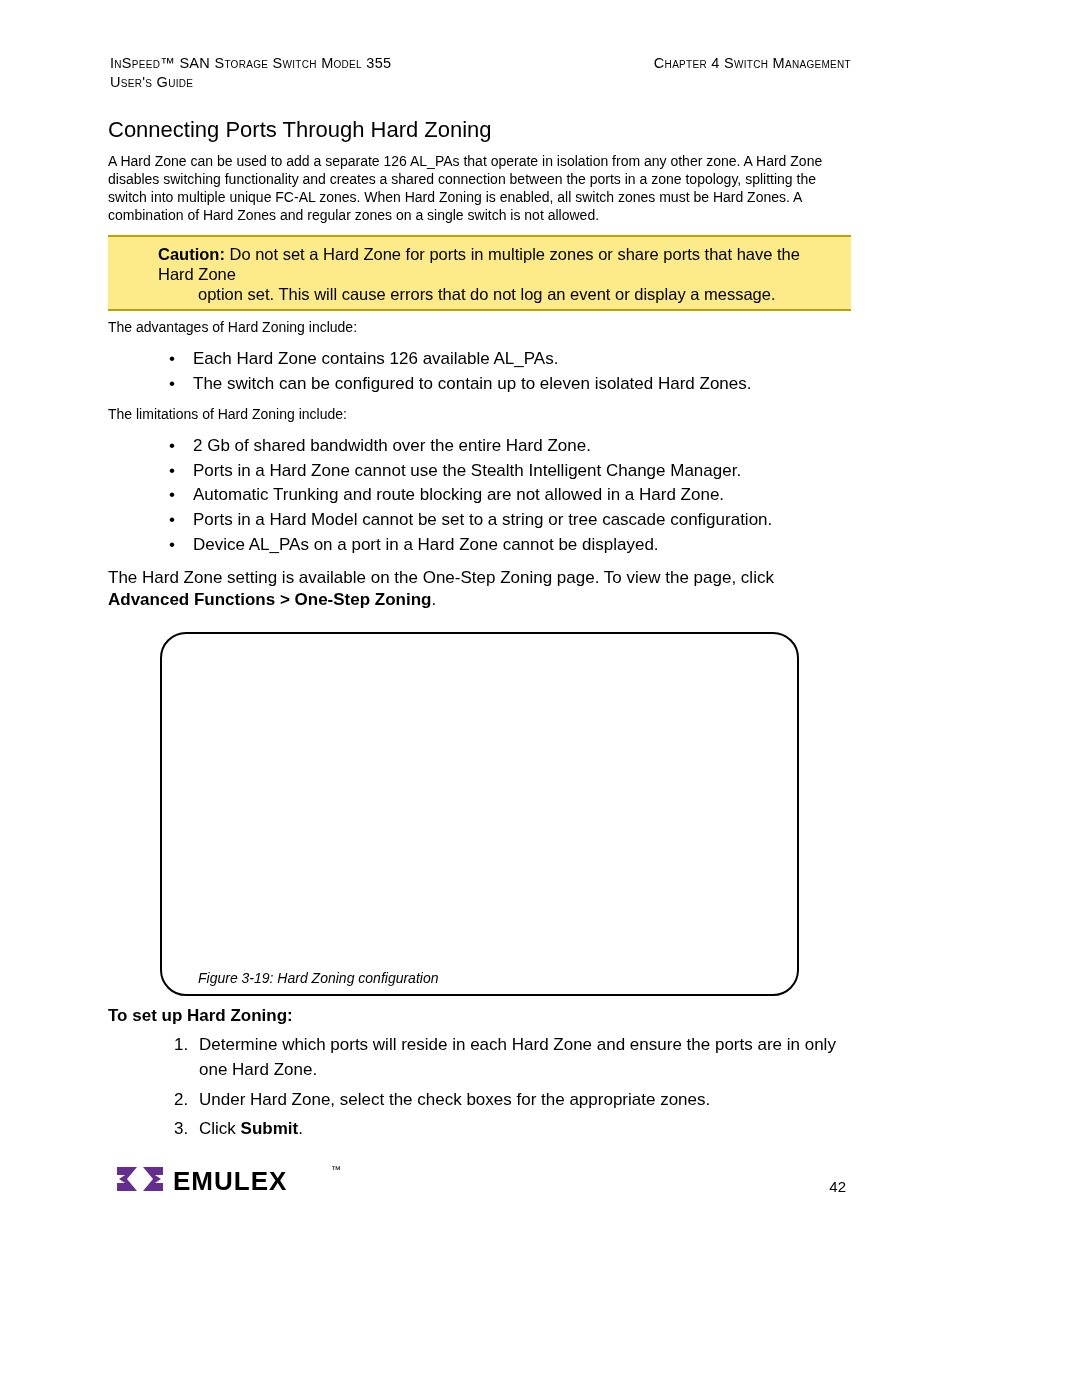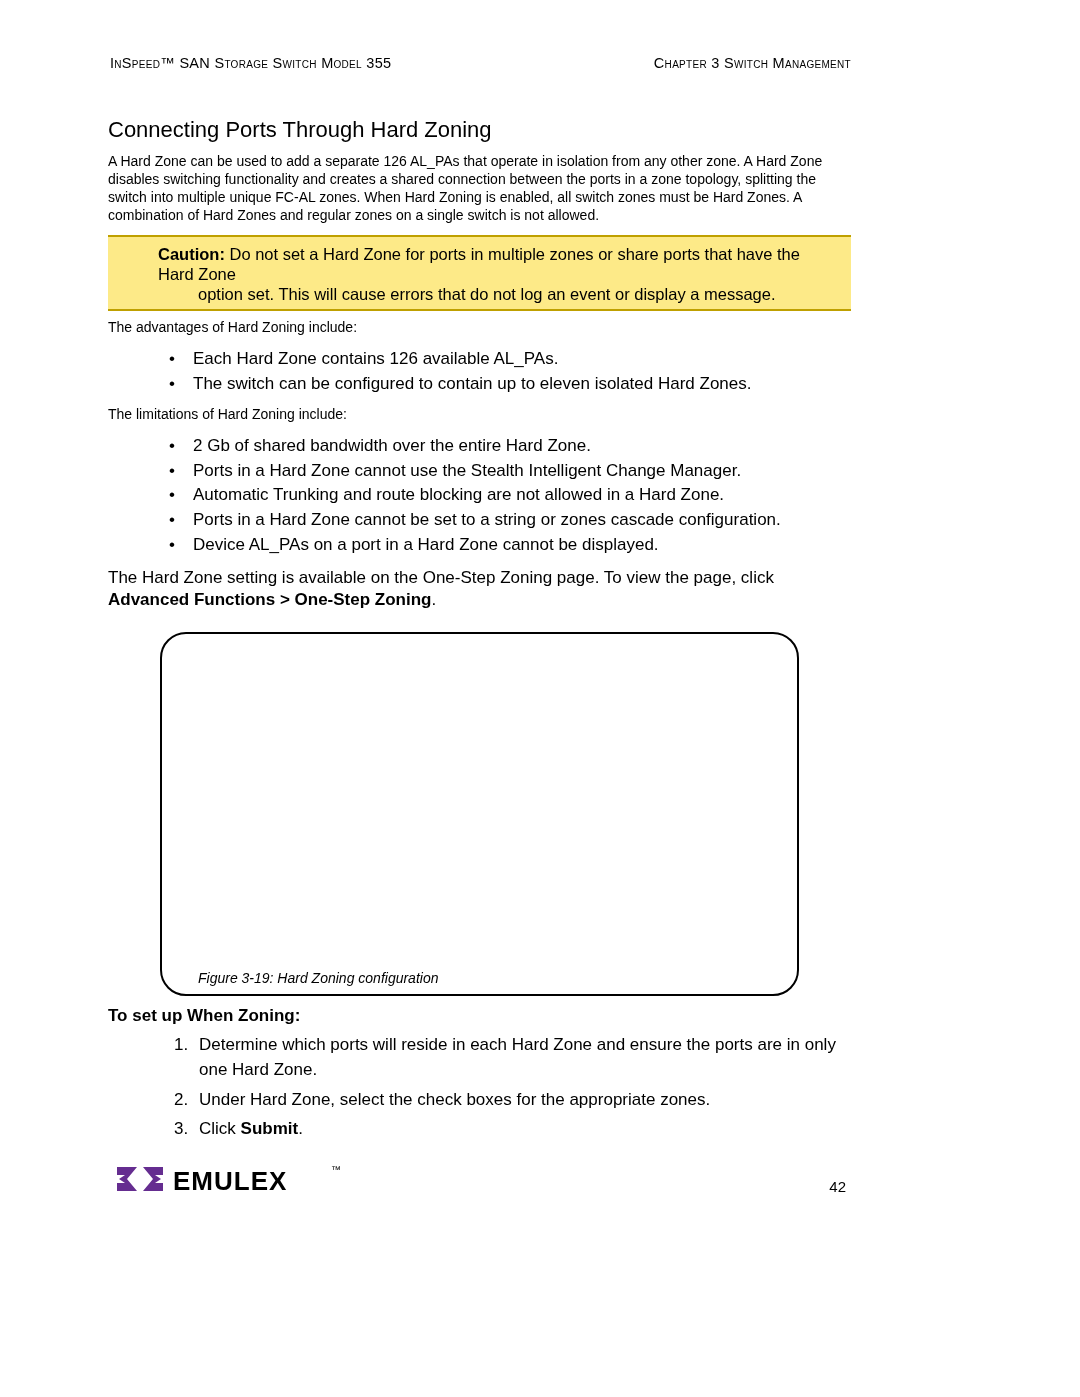--- a/index.html
+++ b/index.html
@@ -142,22 +142,23 @@
   }
 </style>
 </head>
 <body>
 
 <div class="page">
 
   <div class="header">
     <div class="header-left">
       <span>InSpeed™ SAN Storage Switch Model 355</span>
+      <span class="line2">User's Guide</span>
     </div>
-    <div class="header-right">Chapter 3 Switch Management</div>
+    <div class="header-right">Chapter 4 Switch Management</div>
   </div>
 
   <div class="content">
 
     <h2 class="title">Connecting Ports Through Hard Zoning</h2>
 
     <p class="body-text">A Hard Zone can be used to add a separate 126 AL_PAs that operate in isolation from any other zone. A Hard Zone disables switching functionality and creates a shared connection between the ports in a zone topology, splitting the switch into multiple unique FC-AL zones. When Hard Zoning is enabled, all switch zones must be Hard Zones. A combination of Hard Zones and regular zones on a single switch is not allowed.</p>
 
     <div class="caution-box">
       <div class="inner">
@@ -170,33 +171,33 @@
     <ul class="bullets">
       <li>Each Hard Zone contains 126 available AL_PAs.</li>
       <li>The switch can be configured to contain up to eleven isolated Hard Zones.</li>
     </ul>
 
     <p class="body-text">The limitations of Hard Zoning include:</p>
     <ul class="bullets">
       <li>2 Gb of shared bandwidth over the entire Hard Zone.</li>
       <li>Ports in a Hard Zone cannot use the Stealth Intelligent Change Manager.</li>
       <li>Automatic Trunking and route blocking are not allowed in a Hard Zone.</li>
-      <li>Ports in a Hard Zone cannot be set to a string or zones cascade configuration.</li>
+      <li>Ports in a Hard Model cannot be set to a string or tree cascade configuration.</li>
       <li>Device AL_PAs on a port in a Hard Zone cannot be displayed.</li>
     </ul>
 
     <p class="navpath">
       <span>The Hard Zone setting is available on the One-Step Zoning page. To view the page, click </span><span class="bold">Advanced Functions &gt; One-Step Zoning</span><span>.</span>
     </p>
 
     <div class="figure-box">
       <div class="figure-caption">Figure 3-19: Hard Zoning configuration</div>
     </div>
 
-    <p class="subhead">To set up When Zoning:</p>
+    <p class="subhead">To set up Hard Zoning:</p>
 
     <ol class="steps">
       <li>Determine which ports will reside in each Hard Zone and ensure the ports are in only one Hard Zone.</li>
       <li>Under Hard Zone, select the check boxes for the appropriate zones.</li>
       <li>
         <span>Click </span><span style="font-weight:bold">Submit</span><span>.</span>
       </li>
     </ol>
 
   </div>

